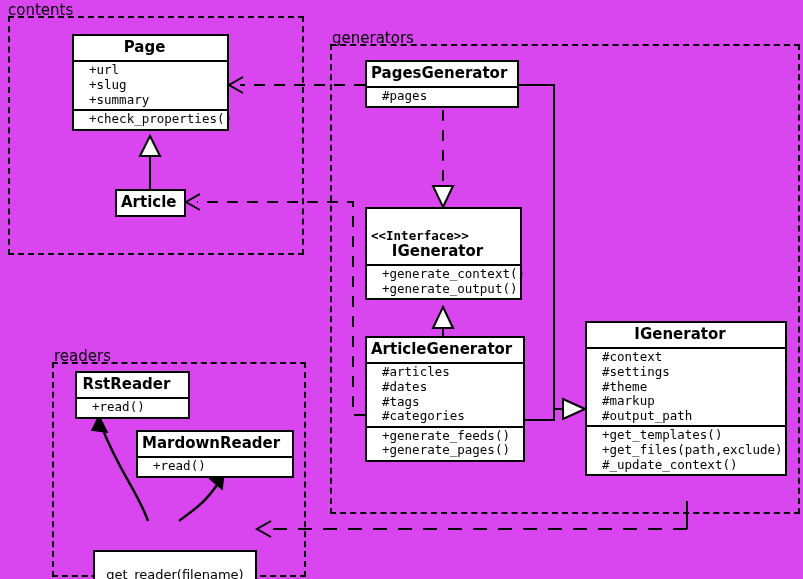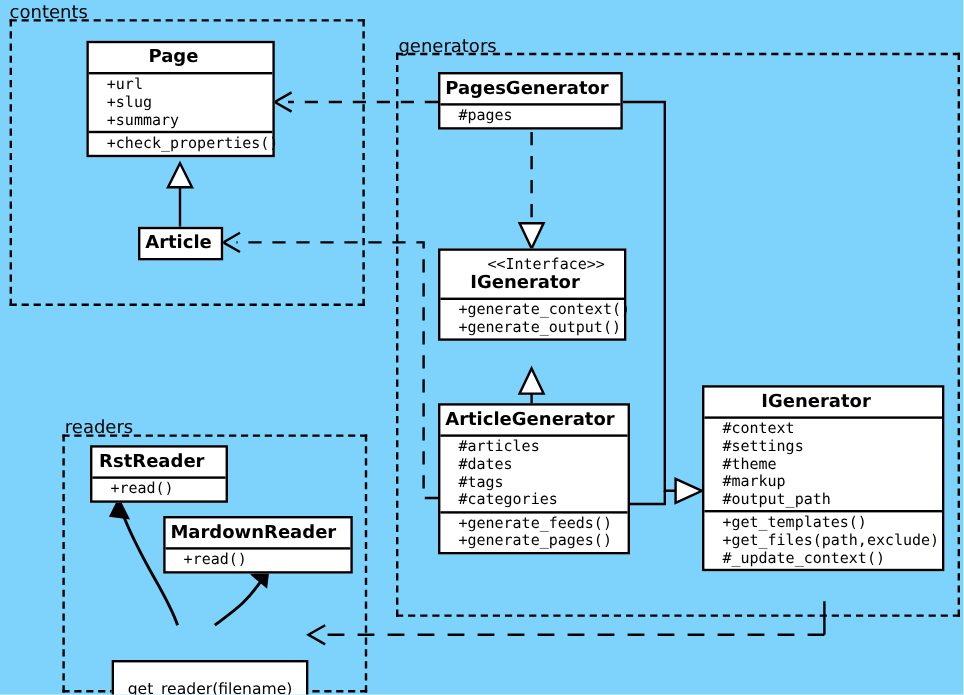--- a/index.html
+++ b/index.html
@@ -4,21 +4,21 @@
 <style>
   html, body {
     margin: 0;
     padding: 0;
     background: #ffffff;
   }
   #canvas {
     position: relative;
     width: 803px;
     height: 579px;
-    background: #7dd3fc;
+    background: #d946ef;
     font-family: "DejaVu Sans", sans-serif;
     overflow: hidden;
   }
   svg.layer {
     position: absolute;
     left: 0;
     top: 0;
     width: 803px;
     height: 579px;
     pointer-events: none;
@@ -50,26 +50,27 @@
   .cls .name {
     text-align: center;
     font-weight: bold;
     font-size: 15px;
     font-family: "DejaVu Sans", sans-serif;
     padding: 3px 16px 4px 4px;
     line-height: 1.15;
     color: #000;
   }
   .cls .stereo {
-    text-align: right;
-    font-weight: normal;
+    text-align: left;
+    font-weight: bold;
     font-size: 12.5px;
     font-family: "DejaVu Sans Mono", monospace;
     line-height: 1.1;
     color: #000;
+    margin-top: 16px;
   }
   .cls .sect {
     border-top: 2px solid #000;
     padding: 1px 3px 2px 15px;
   }
   .cls .sect div {
     font-family: "DejaVu Sans Mono", monospace;
     font-size: 12.5px;
     line-height: 1.17;
     white-space: nowrap;

